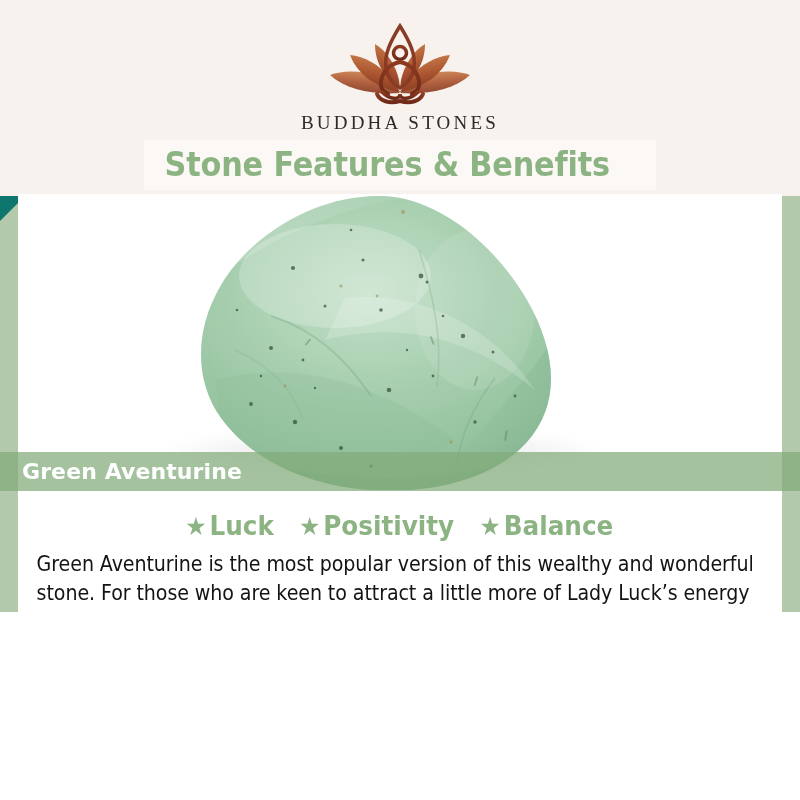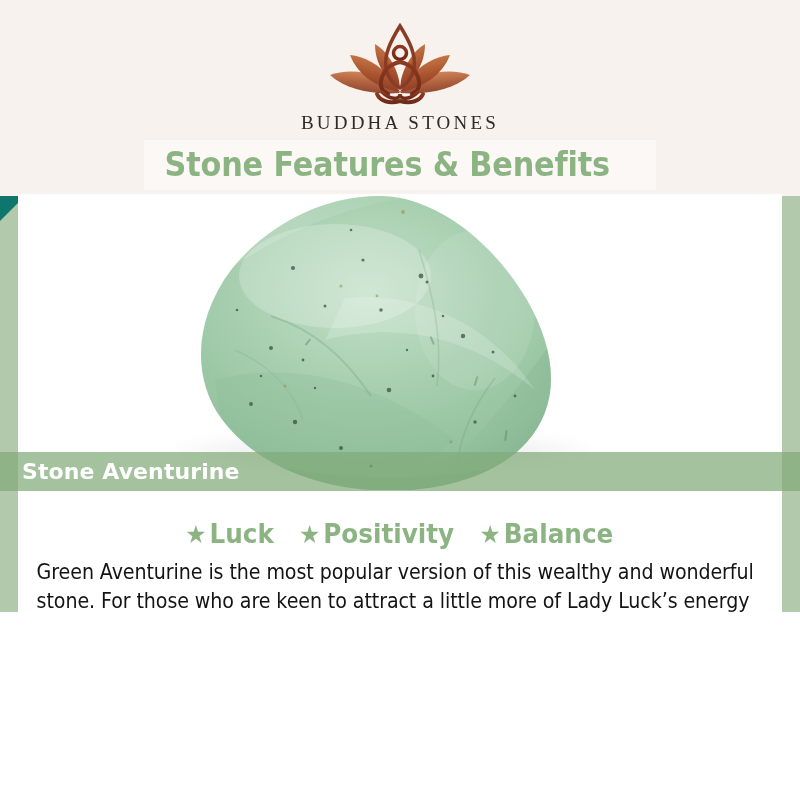--- a/index.html
+++ b/index.html
@@ -169,21 +169,21 @@
   .content {
     position: absolute;
     top: 494px;
     left: 18px;
     width: 764px;
     height: 288px;
     background: #ffffff;
   }
 
   .keywords {
-    margin: 8px;
+    margin: 0;
     padding: 17px 0 0 0;
     text-align: center;
     white-space: nowrap;
   }
   .kw {
     display: inline-block;
     margin: 0 9px;
     font-size: 26px;
     font-weight: 700;
     color: #8cb483;
@@ -353,21 +353,21 @@
           <rect x="132" y="148" width="2" height="8" rx="1" transform="rotate(40 133 152)"></rect>
           <rect x="330" y="240" width="2" height="11" rx="1" transform="rotate(8 331 245)"></rect>
         </g>
 
         <path d="M0 240 C 90 300, 330 308, 420 236 L 420 300 L 0 300 Z" fill="#6e9c7c" opacity="0.22"></path>
       </g>
     </svg>
   </div>
 
   <div class="name-band">
-    <span class="name-text">Stone Aventurine</span>
+    <span class="name-text">Green Aventurine</span>
   </div>
 
   <div class="content">
     <div class="keywords">
       <span class="kw"><span class="star">★</span><span>Luck</span></span><span class="kw"><span class="star">★</span><span>Positivity</span></span><span class="kw"><span class="star">★</span><span>Balance</span></span>
     </div>
 
     <p class="paragraph">Green Aventurine is the most popular version of this wealthy and wonderful stone. For those who are keen to attract a little more of Lady Luck’s energy into their world, Green Aventurine is the stone to turn to. Along with being a talisman of good fortune, this stone is also ready to soothe the soul, regulate your energy, and keep your heart open and ready to receive.</p>
   </div>
 

